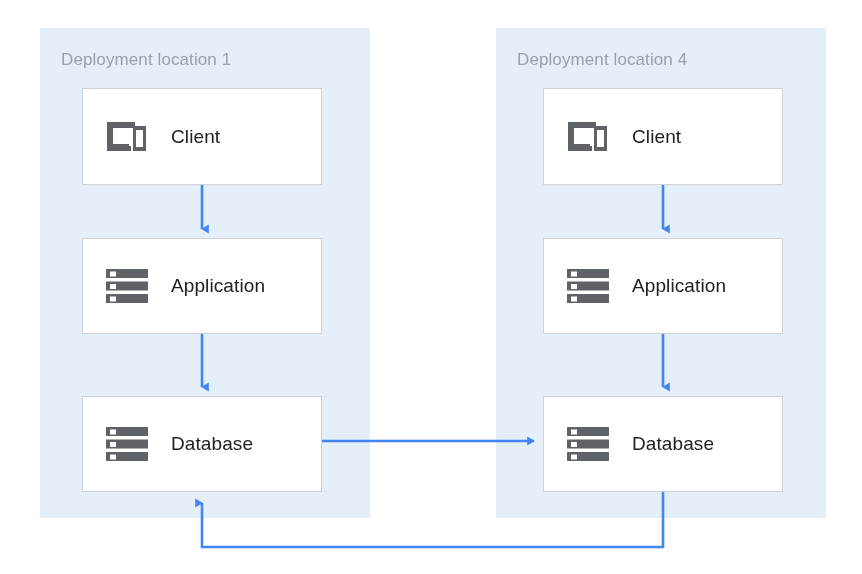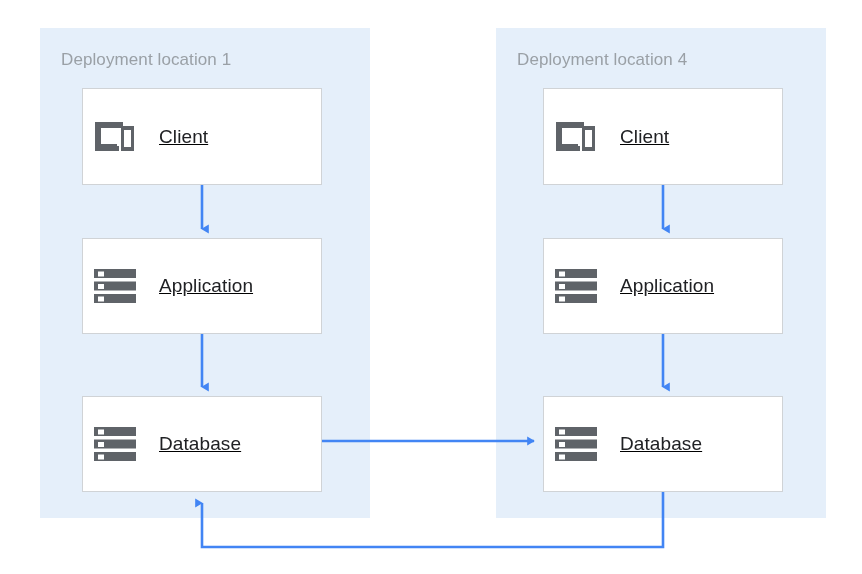--- a/index.html
+++ b/index.html
@@ -42,22 +42,21 @@
   }
 
   
   .node {
     position: absolute;
     background: #ffffff;
     border: 1px solid #d0d3d6;
     box-sizing: border-box;
     display: flex;
     align-items: center;
-    padding-left: 8px;
-    text-decoration: underline;
+    padding-left: 20px;
   }
   .node-label {
     font-size: 19px;
     color: #202124;
     margin-left: 20px;
     white-space: nowrap;
     letter-spacing: 0.1px;
   }
 
   

